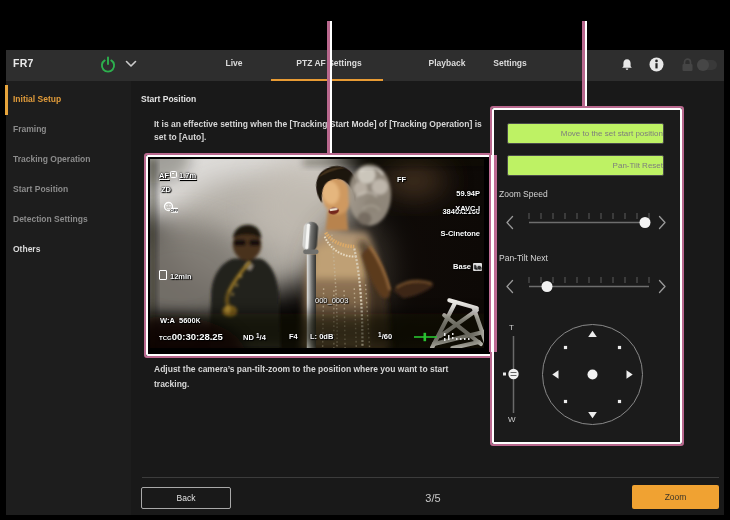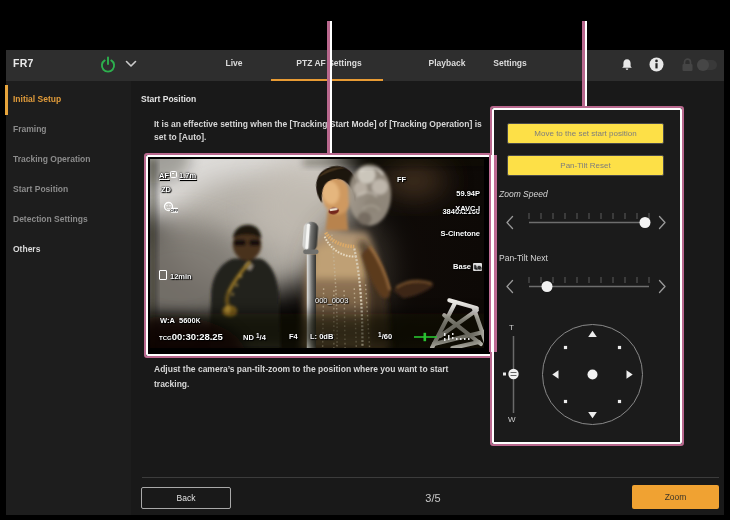--- a/index.html
+++ b/index.html
@@ -15,22 +15,22 @@
   #underline{left:271px;top:79px;width:112px;height:2px;background:#e89b34;}
   .menu{transform:translateZ(0);font-size:8.5px;font-weight:bold;color:#8b8b8b;white-space:nowrap;}
   #orangebar{left:5px;top:85px;width:2.5px;height:30px;background:#e8a53c;}
   
   .t{transform:translateZ(0);color:#d6d6d6;font-size:8.5px;font-weight:bold;white-space:nowrap;}
   
   .cbox{border:2px solid #b9688e;border-radius:3px;}
   .cboxin{position:absolute;left:0;top:0;right:0;bottom:0;border:2px solid #fff;border-radius:2px;background:#000;}
   .cline{background:linear-gradient(to right,#b9688e 0 55%,#fff 55% 100%);}
   
-  .pbtn{border:1px solid #4b4b4b;background:#fde047;color:#7d7d7d;font-size:8px;
-        text-align:center;border-radius:2px;}
+  .pbtn{border:1px solid #4b4b4b;background:#bef264;color:#7d7d7d;font-size:8px;
+        text-align:right;border-radius:2px;}
   .plabel{color:#d5d5d5;font-size:8.5px;white-space:nowrap;}
   
   #fdiv{left:142px;top:477px;width:577px;height:1px;background:#3c3c3c;}
   #back{left:141px;top:487px;width:88px;height:20px;border:1px solid #a9a9a9;color:#e0e0e0;
         font-size:8.5px;text-align:center;line-height:20px;background:#191919;border-radius:2px;}
   #page{left:433px;top:492px;font-size:11px;color:#c8c8c8;transform:translateX(-50%);}
   #next{left:632px;top:485px;width:87px;height:24px;background:#f0a232;color:#3b3428;
         font-size:8.5px;text-align:center;line-height:24px;border-radius:2px;}
   
   .ov{position:absolute;color:#fff;font-weight:bold;font-size:7.5px;white-space:nowrap;
@@ -270,21 +270,21 @@
       <rect x="56" y="7" width="1.5" height="2"></rect>
     </g>
   </svg>
 </div>
 
 <div class="abs cbox" style="left:490px;top:106px;width:190px;height:336px;">
   <div class="cboxin" style="background:#1b1b1b;"></div>
 </div>
 <div class="abs pbtn" style="left:507px;top:123px;width:155px;height:19px;line-height:19px;">Move to the set start position</div>
 <div class="abs pbtn" style="left:507px;top:155px;width:155px;height:19px;line-height:19px;">Pan-Tilt Reset</div>
-<div class="abs plabel" style="left:499px;top:189px;font-style:italic;">Zoom Speed</div>
+<div class="abs plabel" style="left:499px;top:189px;">Zoom Speed</div>
 <div class="abs plabel" style="left:499px;top:253px;">Pan-Tilt Next</div>
 
 <svg class="abs" style="left:496px;top:206px" width="180" height="34" viewBox="0 0 180 34">
   <path d="M16.5 10.5 L11 16.5 L16.5 22.5" fill="none" stroke="#9a9a9a" stroke-width="1.3" stroke-linecap="round" stroke-linejoin="round"></path>
   <path d="M163.5 10.5 L169 16.5 L163.5 22.5" fill="none" stroke="#9a9a9a" stroke-width="1.3" stroke-linecap="round" stroke-linejoin="round"></path>
   <g stroke="#5c5c5c" stroke-width="1">
     <line x1="33" y1="7" x2="33" y2="13"></line>
       <line x1="45" y1="7" x2="45" y2="13"></line>
     <line x1="57" y1="7" x2="57" y2="13"></line>
       <line x1="69" y1="7" x2="69" y2="13"></line>

